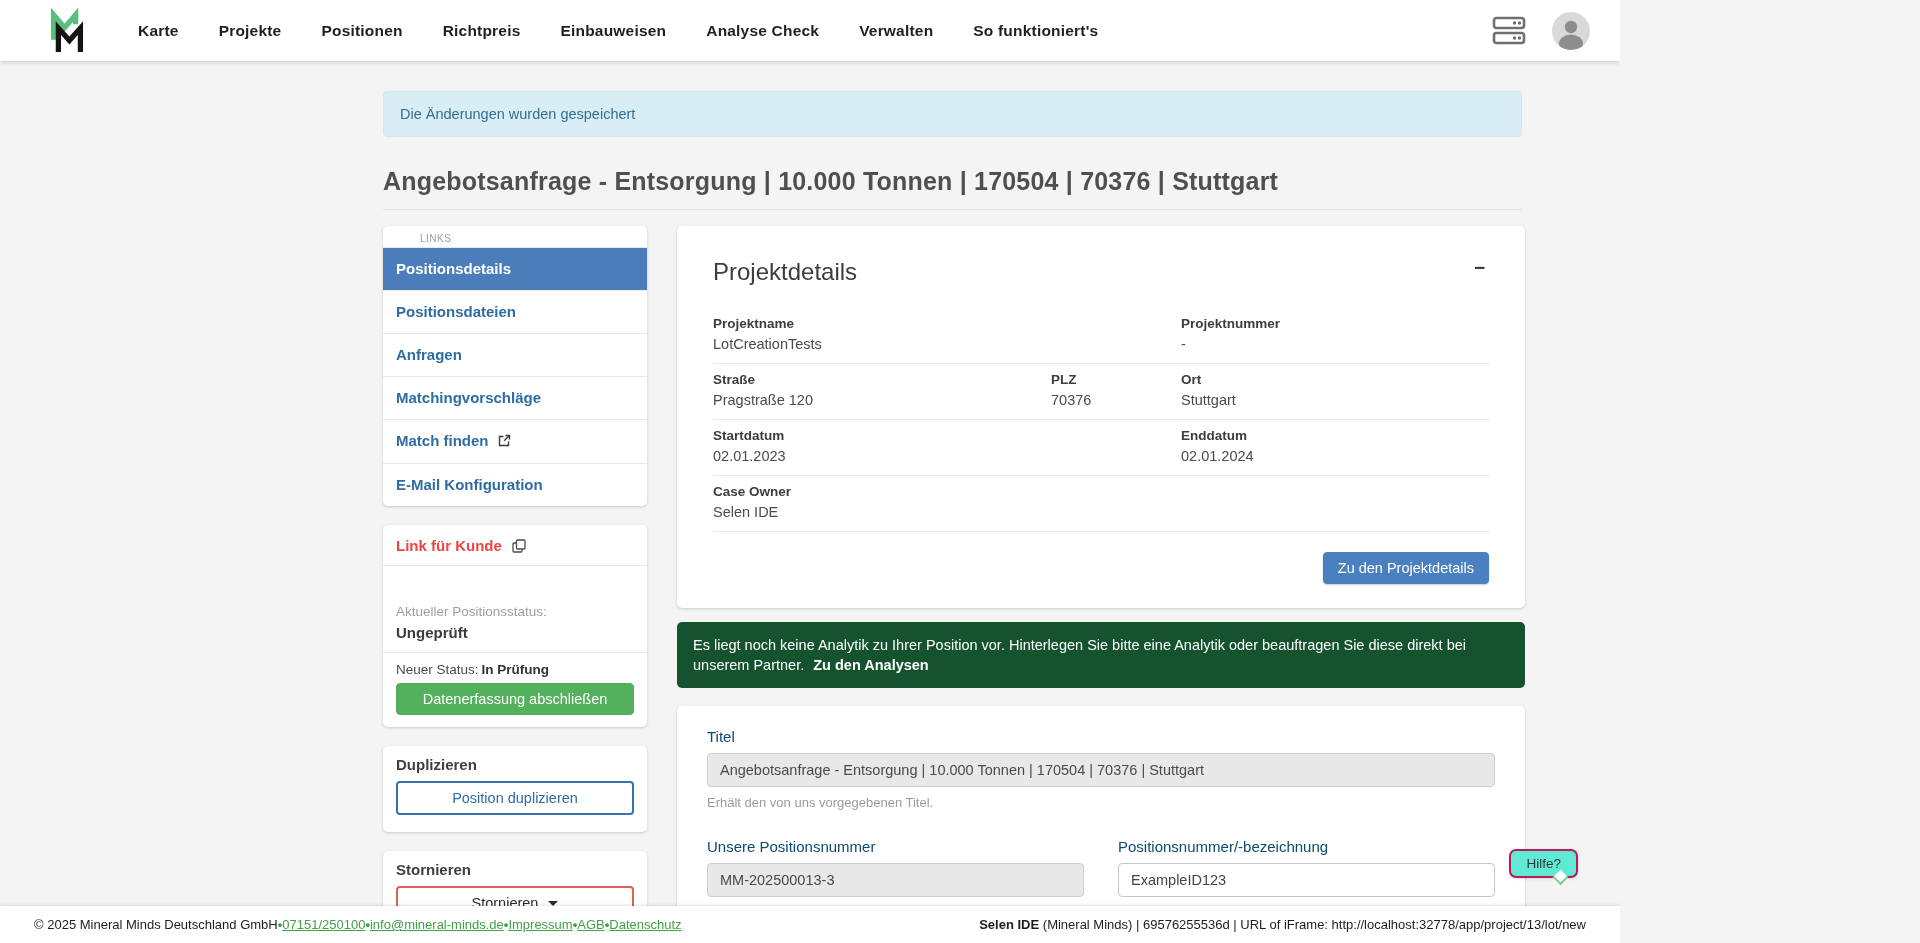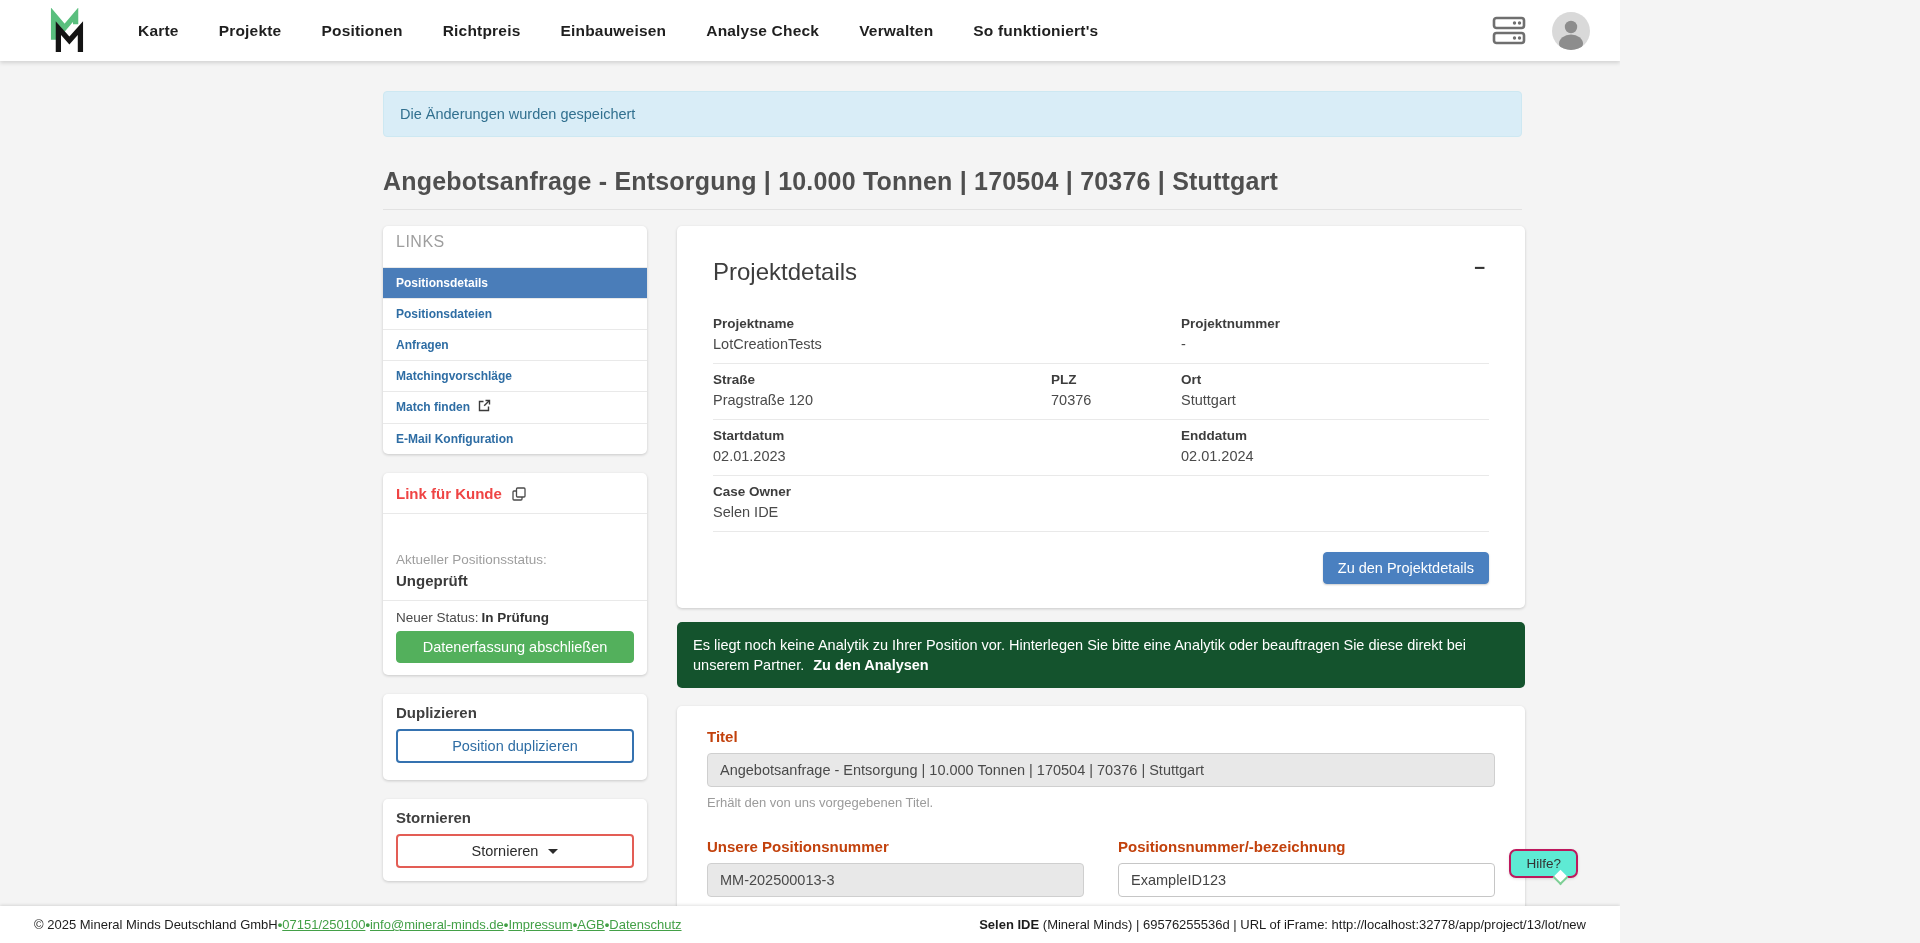--- a/index.html
+++ b/index.html
@@ -29,23 +29,23 @@
   .page-title { margin-top:30px; font-size:25px; font-weight:700; color:#4f4f4f;
                 padding-bottom:13px; border-bottom:1px solid #e2e2e2; letter-spacing:.2px; }
 
   .grid { display:flex; gap:30px; margin-top:16px; align-items:flex-start; }
 
   
   .sidebar { width:264px; flex:0 0 264px; }
   .card { background:#fff; border-radius:5px; box-shadow:0 1px 3px rgba(0,0,0,.18); overflow:hidden; }
   .sidebar .card + .card { margin-top:19px; }
 
-  .links-header { padding:7px 13px 16px; font-size:16px; color:#9e9e9e; letter-spacing:.5px; }
-  .link-item { display:block; padding:5px 13px; border-top:1px solid #e9e9e9;
-               font-size:12px; font-weight:700; color:#2e6da4; text-decoration:none;
+  .links-header { padding:7px 13px 3px; font-size:10px; color:#9e9e9e; letter-spacing:.5px;margin-left:24px; }
+  .link-item { display:block; padding:11px 13px; border-top:1px solid #e9e9e9;
+               font-size:15px; font-weight:700; color:#2e6da4; text-decoration:none;
                line-height:20px; cursor:pointer; }
   .link-item.active { background:#4a7db9; color:#fff; }
   .ext-icon { display:inline-block; margin-left:5px; vertical-align:-1px; }
 
   .status-row { padding:9px 13px; border-top:1px solid #e9e9e9; }
   .status-row:first-child { border-top:none; padding-top:12px; }
   .customer-link { font-size:15px; font-weight:700; color:#ef4444; text-decoration:none; cursor:pointer; }
   .copy-icon { display:inline-block; margin-left:6px; vertical-align:-2px; }
   .muted-label { font-size:13.5px; color:#9e9e9e; line-height:18px;margin-top:28px; }
   .status-strong { font-size:15px; font-weight:700; color:#3b3b3b; line-height:20px; margin-top:2px; }
@@ -79,21 +79,21 @@
   .project-actions { text-align:right; padding:20px 0 10px; }
   .btn-blue { display:inline-block; width:auto; background:#4a80c0; border:1px solid #4a80c0;
               color:#fff; padding:7px 14px; border-radius:4px; font-size:14.5px;
               font-family:inherit; cursor:pointer; box-shadow:0 1px 2px rgba(0,0,0,.2); }
 
   .analytics-banner { margin-top:14px; background:#14532d; border-radius:5px; color:#fff;
                       padding:13px 16px; font-size:14.5px; line-height:20px; }
   .analytics-link { color:#fff; font-weight:700; text-decoration:none; margin-left:9px; cursor:pointer; }
 
   .form-card { margin-top:18px; padding:22px 30px 26px; }
-  .form-label { font-size:15px; font-weight:700; color:#c2410c; margin-bottom:8px; }
+  .form-label { font-size:15px; font-weight:400; color:#0c4a6e; margin-bottom:8px; }
   .text-input { width:100%; height:34px; border:1px solid #c6c6c6; border-radius:4px;
                 padding:0 12px; font-size:14.5px; font-family:inherit; color:#444; background:#fff; }
   .text-input:disabled { background:#e8e8e8; border-color:#cfcfcf; color:#4a4a4a; }
   .help-text { font-size:13px; color:#9b9b9b; margin-top:8px; }
   .form-cols { display:flex; gap:34px; margin-top:28px; }
   .form-col { flex:1; }
 
   
   .footer { position:absolute; z-index:20; left:0; right:0; bottom:0; height:37px; background:#fff;
             box-shadow:0 -1px 3px rgba(0,0,0,.12); display:flex; align-items:center;

